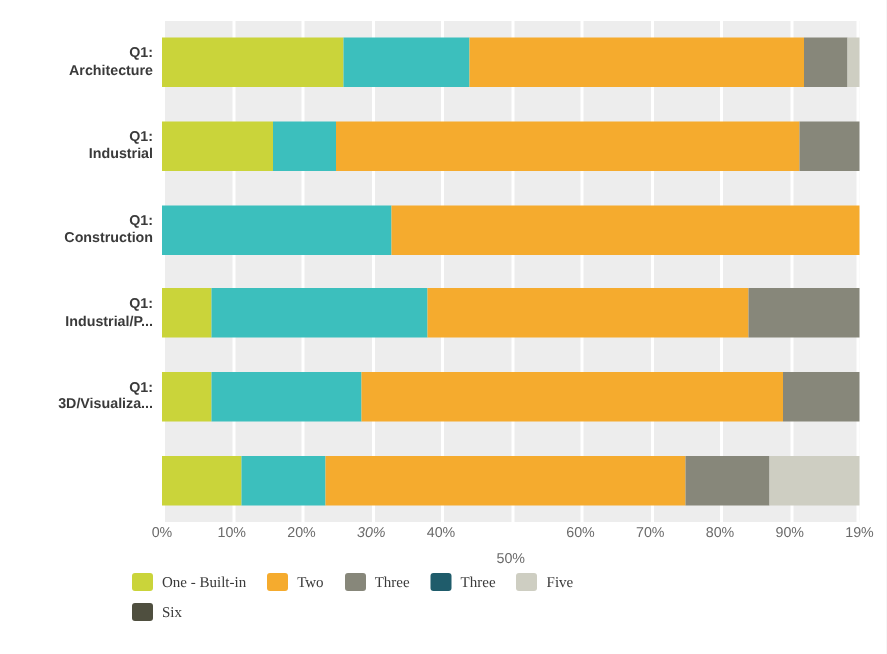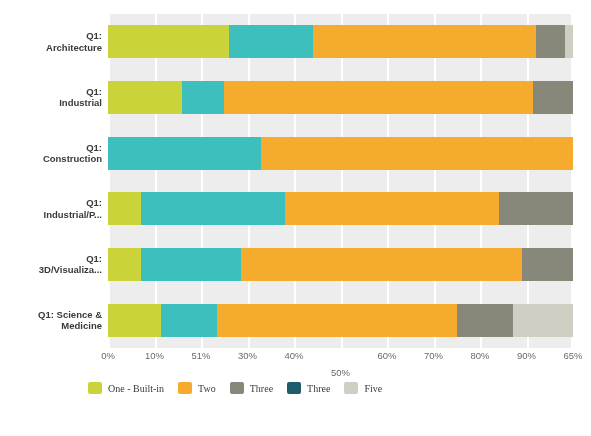--- a/index.html
+++ b/index.html
@@ -98,24 +98,20 @@
         <span>Q1:</span>
         <span>Construction</span>
       </div>
       <div class="cat-label" style="top: 167px; height: 55.6667px;">
         <span>Q1:</span>
         <span>Industrial/P...</span>
       </div>
       <div class="cat-label" style="top: 222.667px; height: 55.6667px;">
         <span>Q1:</span>
         <span>3D/Visualiza...</span>
-      </div>
-      <div class="cat-label" style="top: 278.333px; height: 55.6667px;">
-        <span>Q1: Science &amp;</span>
-        <span>Medicine</span>
       </div>
     </div>
 
   <div class="plot-area">
     <div class="plot-bg"></div>
     <div class="gridlines">
         <div class="gridline" style="left: 0px;"></div>
         <div class="gridline" style="left: 46.5px;"></div>
         <div class="gridline" style="left: 93px;"></div>
         <div class="gridline" style="left: 139.5px;"></div>
@@ -163,29 +159,29 @@
           <div class="seg" title="Two: 51.5%" style="width: 239.475px; background: rgb(245, 171, 46);"></div>
           <div class="seg" title="Three: 12%" style="width: 55.8px; background: rgb(135, 135, 122);"></div>
           <div class="seg" title="Five: 13%" style="width: 60.45px; background: rgb(206, 206, 194);"></div>
         </div>
       </div>
   </div>
 
   <div class="xaxis">
       <div class="xtick" style="left: 0px;">0%</div>
       <div class="xtick" style="left: 46.5px;">10%</div>
-      <div class="xtick" style="left: 93px;">51%</div>
-      <div class="xtick" style="left: 139.5px;">30%</div>
+      <div class="xtick" style="left: 93px;">20%</div>
+      <div class="xtick" style="left: 139.5px; font-style: italic;">30%</div>
       <div class="xtick" style="left: 186px;">40%</div>
       <div class="xtick" style="left: 232.5px; margin-top: 17px;">50%</div>
       <div class="xtick" style="left: 279px; text-align: center;">60%</div>
       <div class="xtick" style="left: 325.5px;">70%</div>
       <div class="xtick" style="left: 372px;">80%</div>
       <div class="xtick" style="left: 418.5px;">90%</div>
-      <div class="xtick" style="left: 465px;">65%</div>
+      <div class="xtick" style="left: 465px;">19%</div>
     </div>
 
   <div class="legend">
     <div class="legend-row">
         <div class="legend-item">
           <div class="swatch" style="background: rgb(202, 212, 58);"></div>
           <div class="legend-label">One - Built-in</div>
         </div>
         <div class="legend-item">
           <div class="swatch" style="background: rgb(245, 171, 46);"></div>
@@ -197,15 +193,21 @@
         </div>
         <div class="legend-item">
           <div class="swatch" style="background: rgb(31, 92, 107);"></div>
           <div class="legend-label">Three</div>
         </div>
         <div class="legend-item">
           <div class="swatch" style="background: rgb(206, 206, 194);"></div>
           <div class="legend-label">Five</div>
         </div>
       </div>
+    <div class="legend-row">
+        <div class="legend-item">
+          <div class="swatch" style="background: rgb(79, 79, 63);"></div>
+          <div class="legend-label">Six</div>
+        </div>
+      </div>
   </div>
 
 </div>
 
 </body></html>

